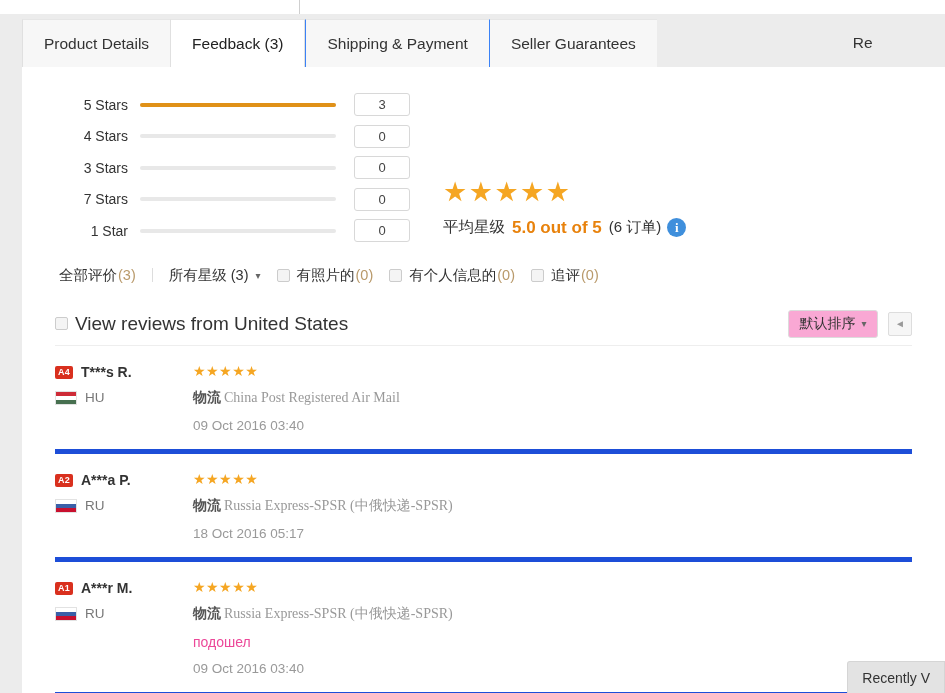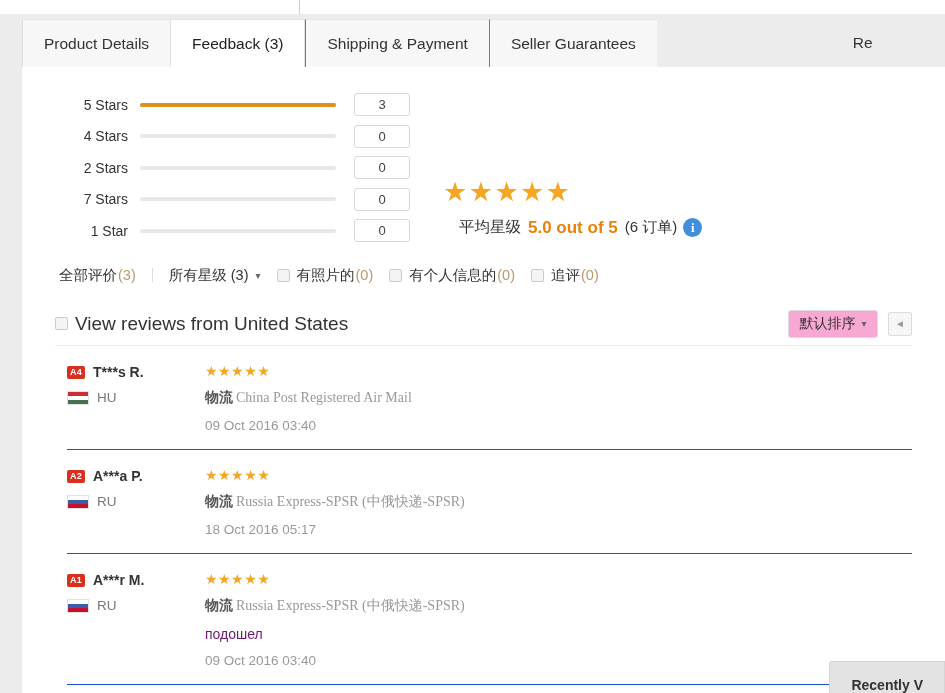--- a/index.html
+++ b/index.html
@@ -153,21 +153,21 @@
     line-height: 1;
     margin-bottom: 11px;
   }
   .avg-line {
     display: flex;
     align-items: center;
     font-size: 15px;
     color: #333333;
     white-space: nowrap;
   }
-  .avg-cn { font-size: 15.5px; color: #333; margin-left: 16px; }
+  .avg-cn { font-size: 15.5px; color: #333; }
   .avg-score {
     color: #e8820c;
     font-weight: bold;
     font-size: 17px;
     margin: 0 7px;
   }
   .avg-orders { font-size: 15px; color: #333; }
   .info-icon {
     display: inline-flex;
     align-items: center;
@@ -275,22 +275,21 @@
 
   
   .reviews {
     position: absolute;
     left: 33px; top: 279px;
     width: 857px;
   }
   .review {
     display: flex;
     padding: 18px 0 16px 0;
-    border-bottom: 1px solid #1d4ed8;
-    margin-left: 12px;
+    border-bottom: 5px solid #1d4ed8;
   }
   .rv-user {
     width: 138px;
     flex: 0 0 138px;
   }
   .rv-name-row {
     display: flex;
     align-items: center;
     margin-bottom: 10px;
   }
@@ -347,46 +346,45 @@
     white-space: nowrap;
     font-family: Liberation Serif, serif;
   }
   .rv-logi b {
     color: #555555;
     font-weight: bold;
     margin-right: 3px;
   }
   .rv-comment {
     font-size: 14px;
-    color: #701a75;
+    color: #ec4899;
     margin-bottom: 11px;
   }
   .rv-date {
     font-size: 13.5px;
     color: #999999;
   }
 
   
   .recent-tab {
     position: absolute;
     right: 0; bottom: 0;
     height: 32px;
-    padding: 0 21px;
+    padding: 0 14px;
     background: #e3e3e3;
     border: 1px solid #d5d5d5;
     border-bottom: none;
     border-top-left-radius: 3px;
     display: flex;
-    align-items: flex-end;
+    align-items: center;
     font-size: 14px;
     color: #333333;
     white-space: nowrap;
     cursor: pointer;
     overflow: hidden;
-    font-weight: bold;
   }
 </style>
 </head>
 <body>
 
 <div id="page">
 
   <div class="top-strip">
     <div class="top-strip-divider"></div>
   </div>
@@ -415,21 +413,21 @@
             <div class="bar-count">3</div>
           </div>
           <div class="bar-row">
             <div class="bar-label">4 Stars</div>
             <div class="bar-track">
               <div class="bar-fill" style="width: 0%; background: transparent;"></div>
             </div>
             <div class="bar-count">0</div>
           </div>
           <div class="bar-row">
-            <div class="bar-label">2 Stars</div>
+            <div class="bar-label">3 Stars</div>
             <div class="bar-track">
               <div class="bar-fill" style="width: 0%; background: transparent;"></div>
             </div>
             <div class="bar-count">0</div>
           </div>
           <div class="bar-row">
             <div class="bar-label">7 Stars</div>
             <div class="bar-track">
               <div class="bar-fill" style="width: 0%; background: transparent;"></div>
             </div>

